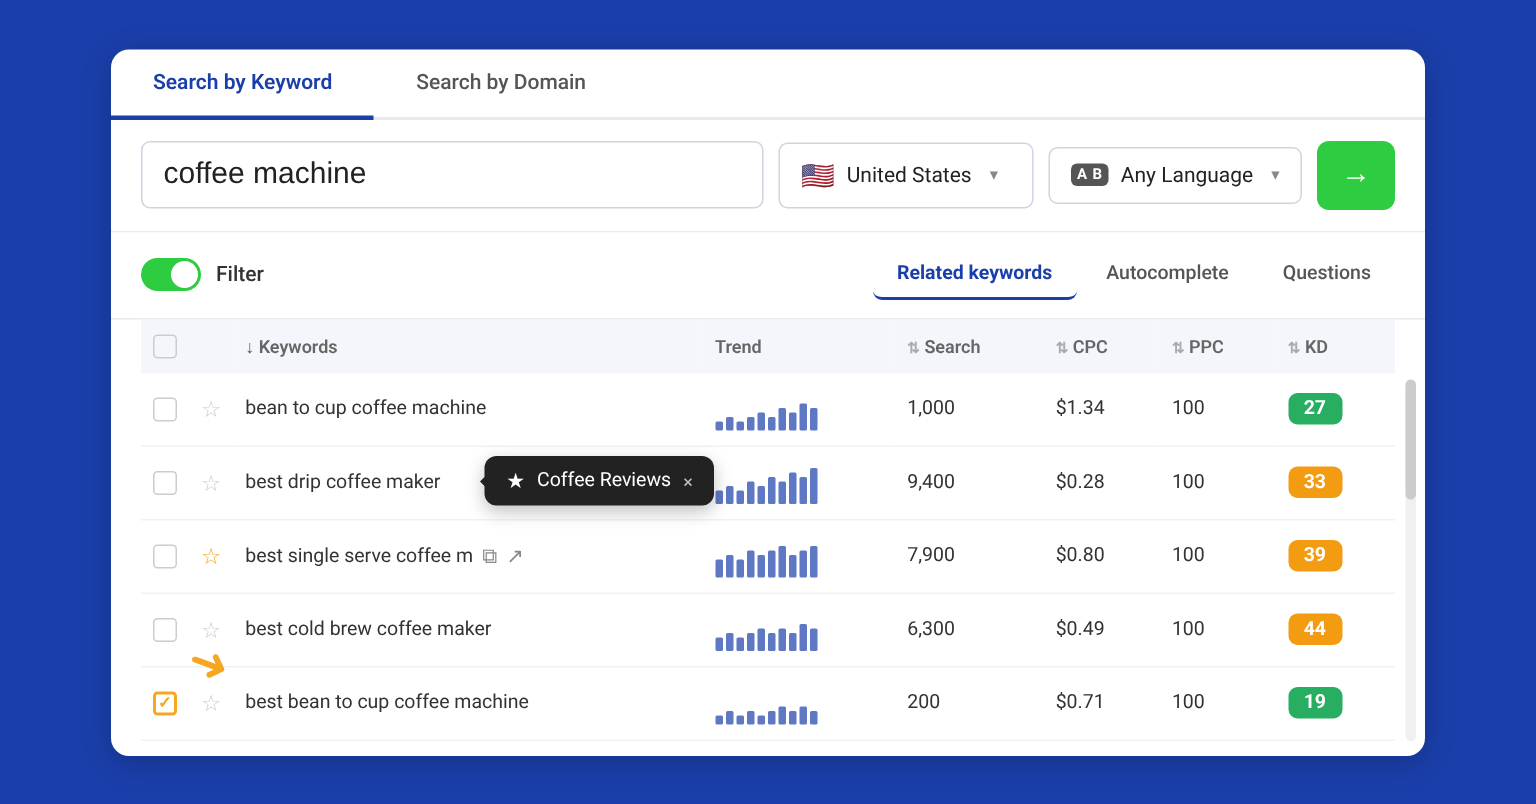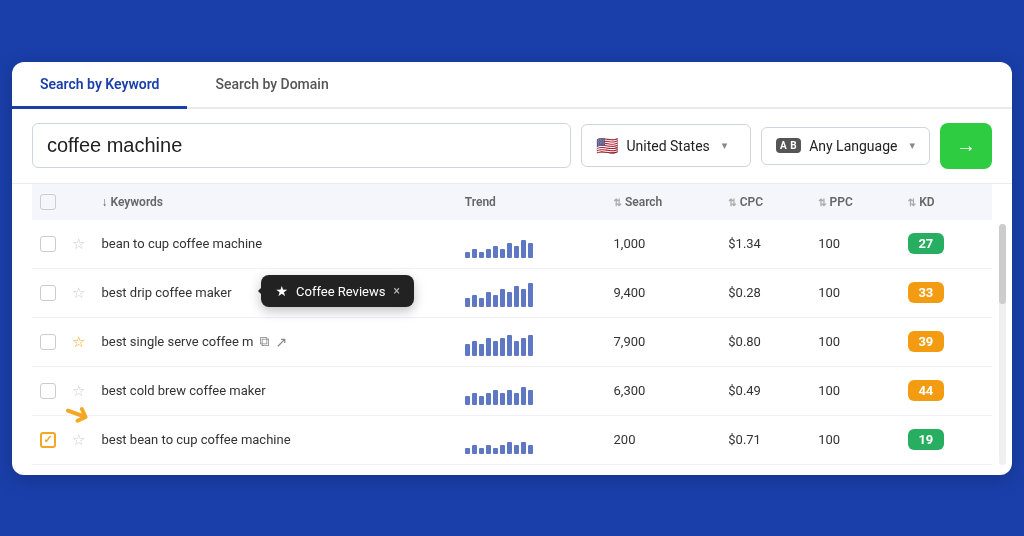--- a/index.html
+++ b/index.html
@@ -8,21 +8,21 @@
       font-family: -apple-system, BlinkMacSystemFont, 'Segoe UI', Roboto, sans-serif;
       display: flex;
       justify-content: center;
       align-items: center;
       min-height: 536px;
       width: 1024px;
     }
     .main-container {
       background: #fff;
       border-radius: 12px;
-      width: 1000px;
+      width: 876px;
       overflow: hidden;
       box-shadow: 0 4px 20px rgba(0,0,0,0.2);
     }
     .tabs-row {
       display: flex;
       border-bottom: 2px solid #e8eaf0;
     }
     .tab {
       padding: 14px 28px;
       font-size: 14px;
@@ -328,20 +328,35 @@
     <div class="lang-select">
       <span class="lang-badge">A B</span>
       <span>Any Language</span>
       <span class="chevron">▾</span>
     </div>
     <button class="search-btn">
       <span>→</span>
     </button>
   </div>
 
+  <div class="filter-row">
+    <div class="filter-left">
+      <div class="toggle-wrap">
+        <div class="toggle">
+          <div class="toggle-circle"></div>
+        </div>
+      </div>
+      <span class="filter-label">Filter</span>
+    </div>
+    <div class="keyword-tabs">
+      <div class="ktab active">Related keywords</div>
+      <div class="ktab">Autocomplete</div>
+      <div class="ktab">Questions</div>
+    </div>
+  </div>
 
   <div class="table-wrap">
     <table>
       <thead>
         <tr>
           <th class="cb-col">
             <div class="check-cb"></div>
           </th>
           <th class="star-col"></th>
           <th>

